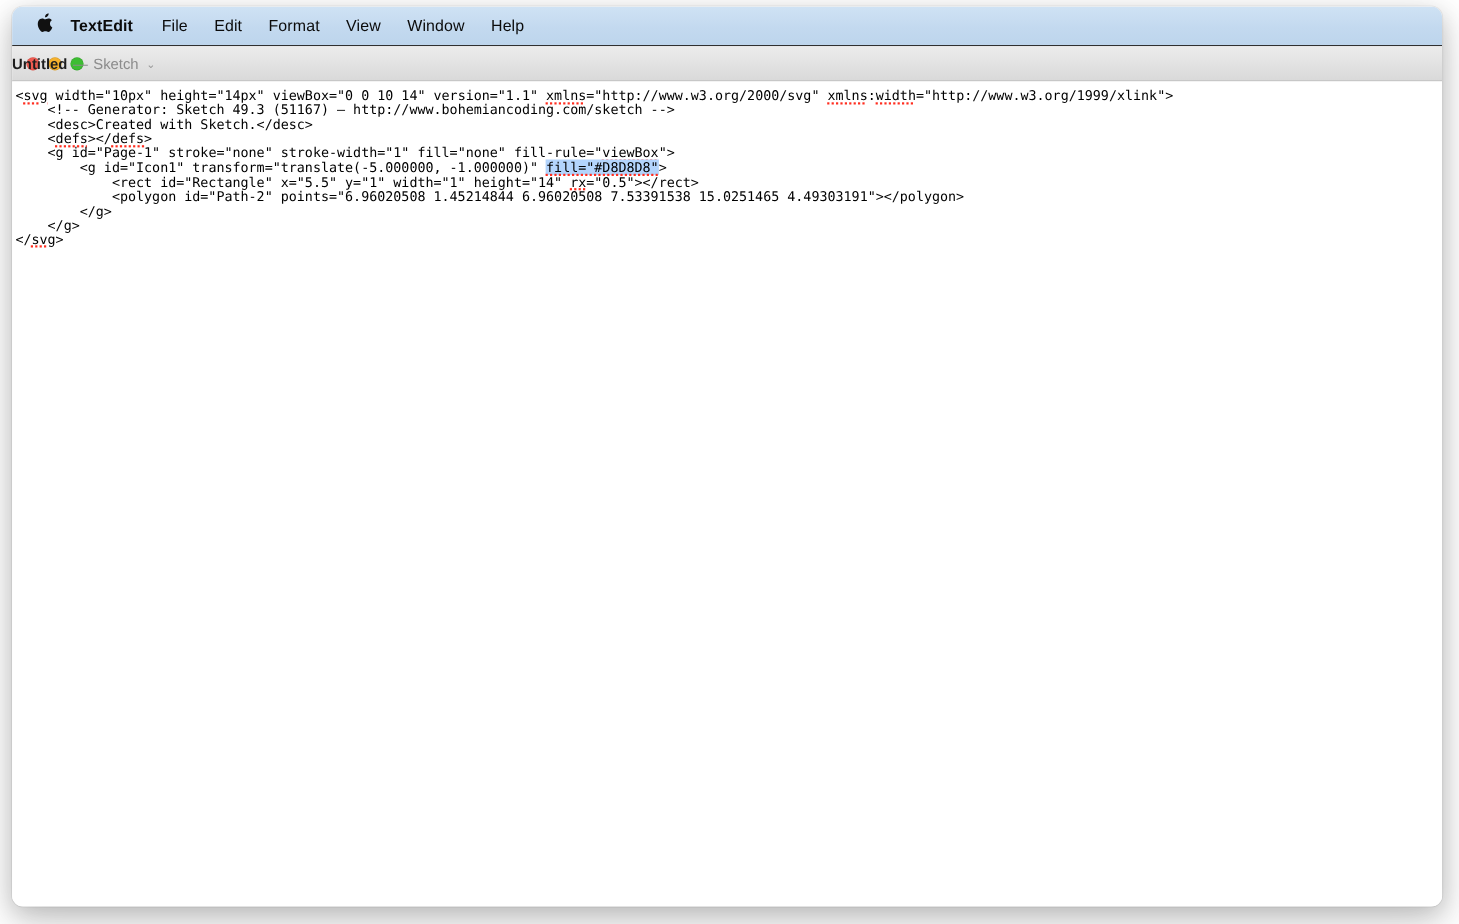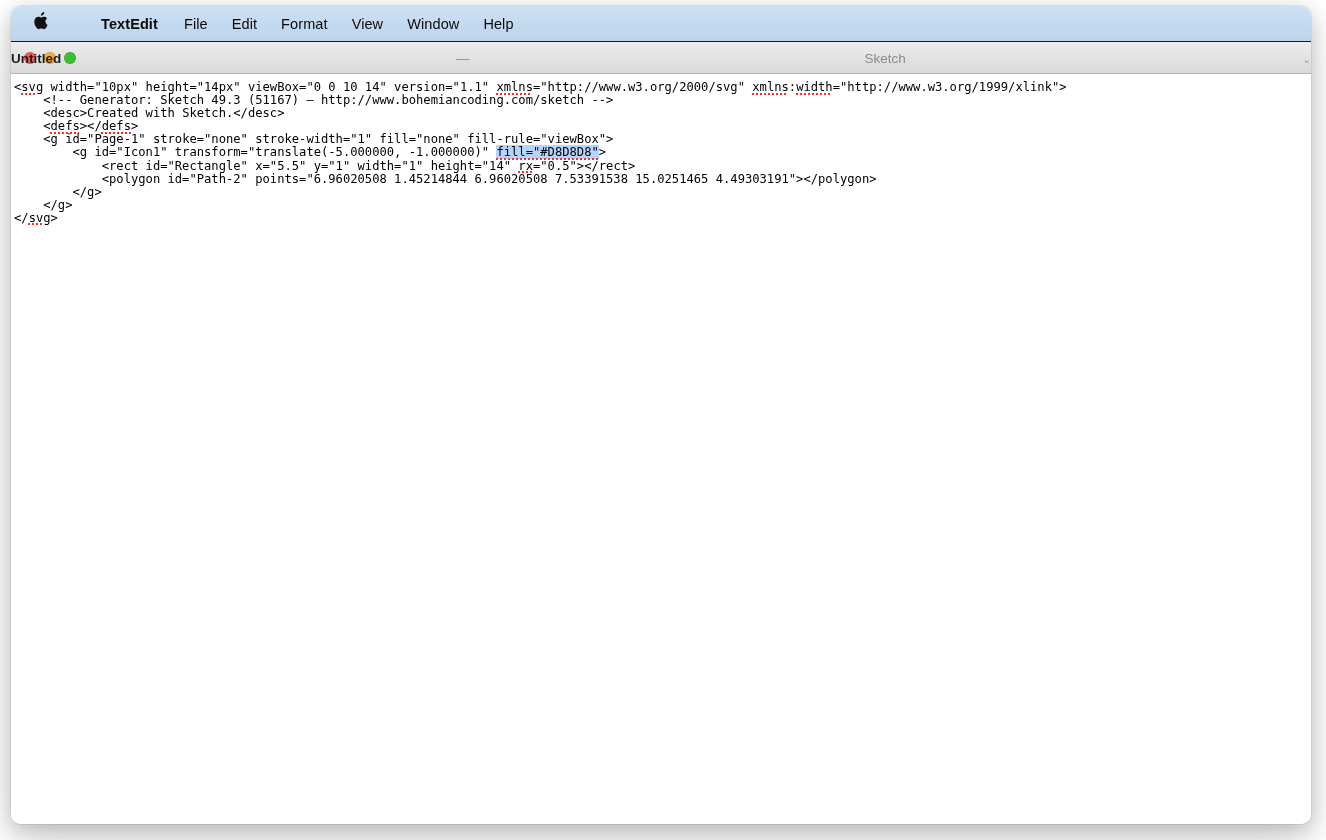--- a/index.html
+++ b/index.html
@@ -54,21 +54,21 @@
     position: relative;
     top: -1px;
   }
   .menu-item {
     font-size: 14.5px;
     color: #0b0b0b;
     margin-right: 24px;
     white-space: nowrap;
     letter-spacing: 0.1px;
   }
-  .menu-item.app-name { font-weight: bold; margin-right: 26px; margin-left: 37px; }
+  .menu-item.app-name { font-weight: bold; margin-right: 26px; }
 
   
   #titlebar {
     position: absolute;
     left: 0; top: 36px;
     width: 1300px; height: 32px;
     background: linear-gradient(to bottom, #ececec 0%, #e3e3e3 48%, #d9d9d9 100%);
     border-bottom: 1px solid #b4b4b4;
   }
   #traffic {
@@ -85,21 +85,21 @@
   .light.close  { background: #f05b51; box-shadow: inset 0 0 0 0.5px rgba(0,0,0,0.16); }
   .light.min    { background: #f5b12c; box-shadow: inset 0 0 0 0.5px rgba(0,0,0,0.16); }
   .light.zoom   { background: #3dbd32; box-shadow: inset 0 0 0 0.5px rgba(0,0,0,0.16); }
 
   #doc-title {
     position: absolute;
     left: 0; top: 0;
     width: 1300px; height: 32px;
     display: flex;
     align-items: center;
-    justify-content: space-between;
+    justify-content: flex-start;
     font-size: 13.5px;
     white-space: nowrap;
     pointer-events: none;
   }
   #doc-title .name     { color: #1d1d1d; font-weight: bold; }
   #doc-title .dash     { color: #8c8c8c; margin: 0 5px; }
   #doc-title .edited   { color: #8c8c8c; }
   #doc-title .chev     { color: #9a9a9a; margin-left: 7px; font-size: 10px; position: relative; top: 1px; pointer-events: auto; }
 
   

